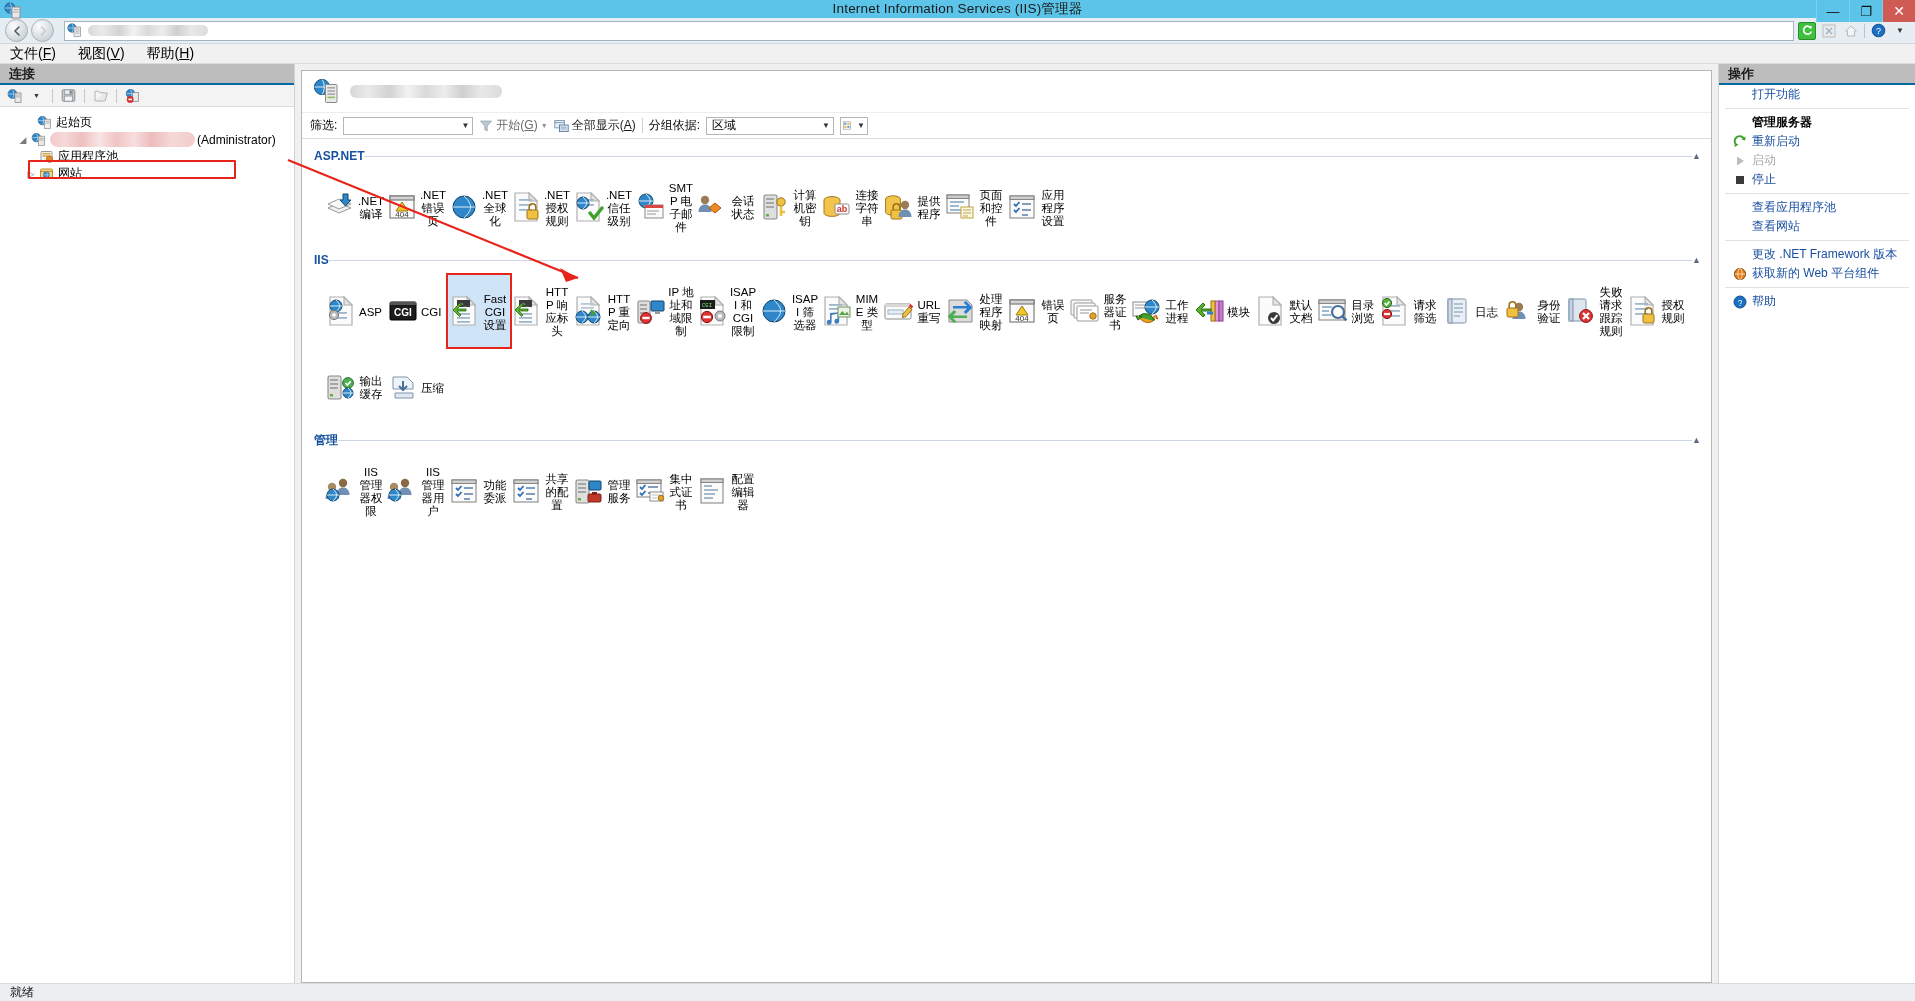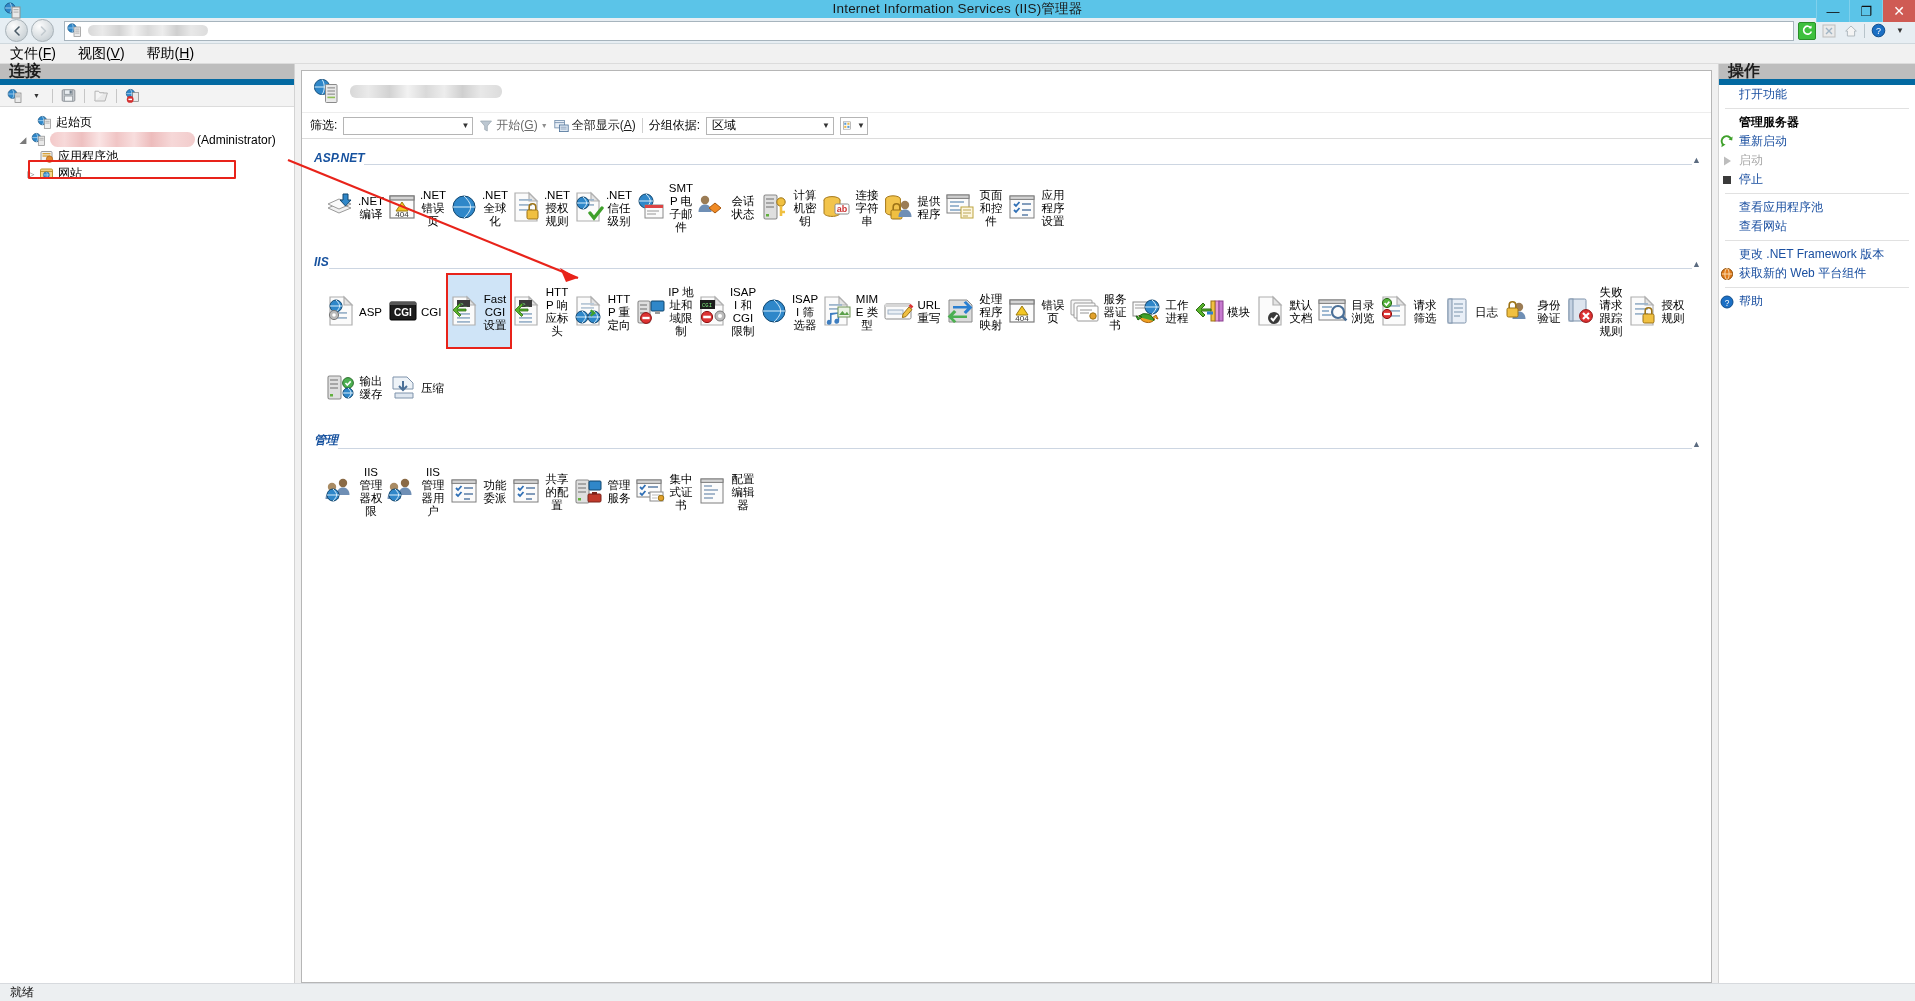--- a/index.html
+++ b/index.html
@@ -61,22 +61,22 @@
     display:flex; align-items:center; padding-left:10px; gap:22px;
     font-size:14px;
   }
   #menubar span{ cursor:default; }
   .mn u{ text-decoration:underline; }
   
   #main{ display:flex; height:919px; background:#f0f0f0; }
   
   #leftpane{ width:295px; background:#fff; border-right:1px solid #d3d3d3; display:flex; flex-direction:column;}
   .panehdr{
-    height:21px; background:#bdbdbd; border-bottom:6px solid #0369a1;
-    display:flex; align-items:center; padding-left:9px; font-weight:bold; font-size:16px; color:#1c1c1c;
+    height:21px; background:#bdbdbd; border-bottom:2px solid #0369a1;
+    display:flex; align-items:center; padding-left:9px; font-weight:bold; font-size:13px; color:#1c1c1c;
   }
   #conn-toolbar{
     height:22px; background:#f3f3f3; border-bottom:1px solid #dcdcdc;
     display:flex; align-items:center; gap:5px; padding-left:6px;
   }
   .ct-ico{ width:17px;height:17px;display:flex;align-items:center;justify-content:center;font-size:12px;}
   .ct-sep{ width:1px;height:14px;background:#c6c6c6;margin:0 2px;}
   #tree{ padding:7px 12px 0 6px; font-size:12px; flex:1; position:relative;text-align:center; }
   .tnode{ display:flex; align-items:center; height:17px; padding-left:0; }
   .tw{ width:14px; display:flex; align-items:center; justify-content:center; color:#7a7a7a; font-size:9px; }
@@ -105,40 +105,40 @@
   .combo{
     height:18px; border:1px solid #b5b5b5; background:#fff; display:flex; align-items:center;
     justify-content:space-between; padding:0 3px 0 5px; font-size:12px;
   }
   .combo .arw{ font-size:8px; color:#333; margin-left:6px;}
   .lnkbtn{ display:flex; align-items:center; gap:3px; color:#1c1c1c; }
   .lnkbtn u{ text-decoration:underline; }
   .vsep{ width:1px;height:15px;background:#cfcfcf; }
   #fb-body{ flex:1; overflow:hidden; padding:4px 0 0 0; }
   .group{ margin:4px 10px 0 12px; }
-  .group-head{ display:flex; align-items:flex-end; height:18px;font-style:italic; }
+  .group-head{ display:flex; align-items:center; height:18px; }
   .group-title{ color:#16519e; font-weight:bold; font-size:12px; white-space:nowrap;}
   .group-line{ flex:1; height:1px; background:#cdd6e2; }
   .group-chev{ color:#5b6b80; font-size:9px; }
   .row{ display:flex; flex-wrap:wrap; padding:6px 0 0 10px;}
   .tile{
     width:62px; min-height:72px; margin:0 0 4px 0; display:flex; flex-direction:row;
     align-items:center; text-align:center; padding-top:2px; position:relative;
   }
   .tile .ic{ width:34px;height:34px; margin-bottom:3px; display:flex;align-items:center;justify-content:center;}
   .tile .tl{ font-size:11.5px; line-height:13px; color:#000; word-break:break-all; padding:0 1px;}
   .tile.selected{ background:#cfe4f7; outline:2.5px solid #e8231a; z-index:3;}
   #viewtabs{ height:22px; display:flex; align-items:center; gap:8px; padding-left:6px; }
   .vtab{ display:flex; align-items:center; gap:4px; padding:2px 6px; font-size:12px;}
   .vtab.active{ border:1px solid #9cc3e5; background:#eaf3fb; }
   
   #rightpane{ width:197px; background:#fff; border-left:1px solid #d3d3d3; display:flex; flex-direction:column;}
   #actions{ padding:0; font-size:12px; }
   .act{
-    display:flex; align-items:center; height:19px; padding-left:0; gap:5px;
+    display:flex; align-items:center; height:19px; padding-left:13px; gap:5px;
   }
   .act .aic{ width:15px;height:15px;display:flex;align-items:center;justify-content:center;font-size:11px;}
   .act .atxt{ color:#1a4fa0; }
   .act.bold .atxt{ color:#000; font-weight:bold; }
   .act.disabled .atxt{ color:#a7a7a7; }
   .asep{ height:1px; background:#e1e1e1; margin:4px 6px; }
   
   #statusbar{
     height:18px; background:#eceff1; border-top:1px solid #d7dade;
     display:flex; align-items:center; padding-left:10px; font-size:12px; color:#111;

